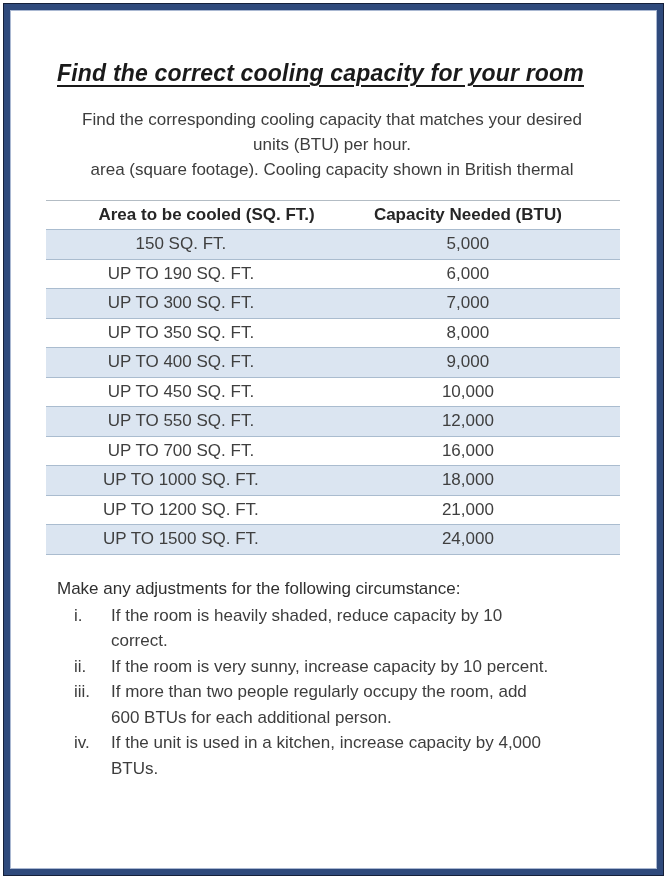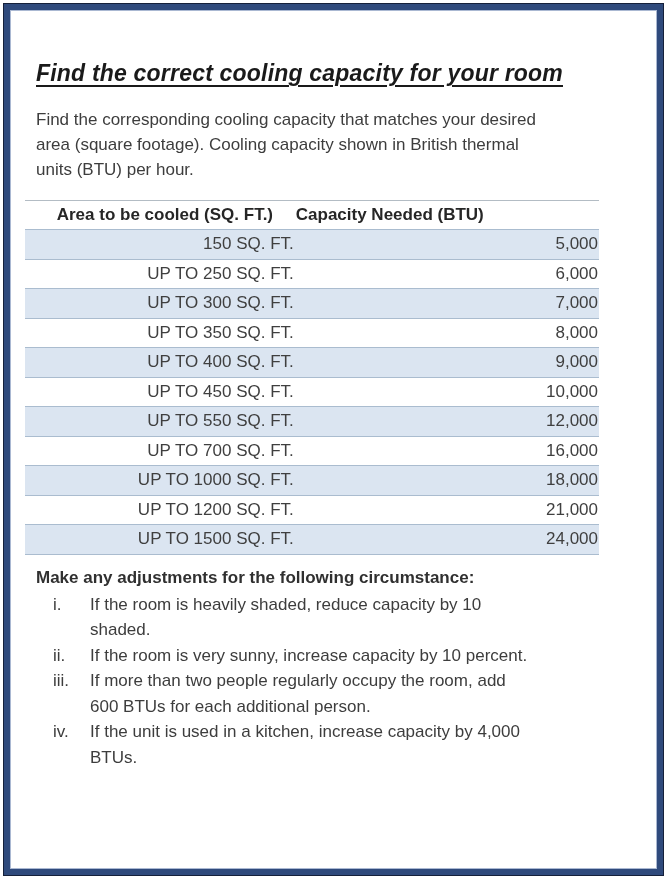--- a/index.html
+++ b/index.html
@@ -9,96 +9,96 @@
   }
   .frame {
     position:absolute; inset:4px;
     border:6px solid #2f4a7c;
     outline:1px solid #15203a;
     box-shadow: inset 0 0 0 1px #aab8d2;
     pointer-events:none;
   }
   .content {
     position:absolute; top:10px; left:10px; right:10px; bottom:10px;
-    padding:48px 50px 0 26px;
+    padding:48px 50px 0 47px;
   }
   .title {
     margin:0; font-size:23px; line-height:30px; font-weight:bold; font-style:italic;
     text-decoration:underline; text-decoration-thickness:2px; text-underline-offset:4px;
     color:#1a1a1a; letter-spacing:0.2px; white-space:nowrap;
   }
-  .intro { margin-top:19px; color:#3d3d3d; font-size:17px; line-height:25px; }
+  .intro { margin-top:19px; color:#3d3d3d; font-size:17px; line-height:25px;text-align:center; }
   .intro-line { white-space:nowrap; }
 
   table.cap-table {
     border-collapse:collapse; table-layout:fixed;
     width:574px; margin-left:-11px; margin-top:18px;
     font-size:17px; color:#3f3f3f;
   }
   .cap-table col.c1 { width:47%; }
   .cap-table col.c2 { width:53%; }
   .cap-table th {
     height:26px; font-weight:bold; color:#262626;
     border-top:1px solid #b3bcc4; white-space:nowrap;
   }
-  .cap-table th.col-area { text-align:center; padding-left:11px; }
-  .cap-table th.col-cap  { text-align:left; }
-  .cap-table td { height:26.5px; text-align:right; white-space:nowrap; }
+  .cap-table th.col-area { text-align:right; padding-left:11px; }
+  .cap-table th.col-cap  { text-align:center; }
+  .cap-table td { height:26.5px; text-align:center; white-space:nowrap; }
   .cap-table tbody tr:nth-child(odd) td {
     background:#dbe5f1;
     border-top:1px solid #aabccf; border-bottom:1px solid #aabccf;
   }
   .cap-table tbody tr:last-child td { border-bottom:1px solid #aabccf; }
 
   .adj-heading {
     margin:22px 0 0 0; font-size:20px; line-height:26px;
     font-weight:bold; color:#1f1f1f;
   }
   .adj-lead {
-    margin-top:12px; font-size:17px; line-height:22px;
-    font-weight:bold; color:#303030; white-space:nowrap;
+    margin-top:23px; font-size:17px; line-height:22px;
+    font-weight:normal; color:#303030; white-space:nowrap;
   }
   .roman-list { margin-top:3px; font-size:17px; line-height:25.5px; color:#3d3d3d; }
   .roman-item { display:flex; }
   .roman-item .num { width:37px; flex:0 0 37px; margin-left:17px; }
   .roman-item .itext div { white-space:nowrap; }
 </style>
 </head>
 <body>
 
 <div class="page">
   <div class="frame"></div>
   <div class="content">
 
     <h1 class="title">Find the correct cooling capacity for your room</h1>
 
     <div class="intro">
       <div class="intro-line">Find the corresponding cooling capacity that matches your desired</div>
+      <div class="intro-line">units (BTU) per hour.</div>
       <div class="intro-line">area (square footage). Cooling capacity shown in British thermal</div>
-      <div class="intro-line">units (BTU) per hour.</div>
     </div>
 
     <table class="cap-table">
       <colgroup>
           <col class="c1">
           <col class="c2">
         </colgroup>
       <thead>
         <tr>
           <th class="col-area">Area to be cooled (SQ. FT.)</th>
           <th class="col-cap">Capacity Needed (BTU)</th>
         </tr>
       </thead>
       <tbody>
         <tr>
           <td>150 SQ. FT.</td>
           <td>5,000</td>
         </tr>
         <tr>
-          <td>UP TO 250 SQ. FT.</td>
+          <td>UP TO 190 SQ. FT.</td>
           <td>6,000</td>
         </tr>
         <tr>
           <td>UP TO 300 SQ. FT.</td>
           <td>7,000</td>
         </tr>
         <tr>
           <td>UP TO 350 SQ. FT.</td>
           <td>8,000</td>
         </tr>
@@ -134,21 +134,21 @@
     </table>
 
 
     <div class="adj-lead">Make any adjustments for the following circumstance:</div>
 
     <div class="roman-list">
       <div class="roman-item">
         <div class="num">i.</div>
         <div class="itext">
           <div>If the room is heavily shaded, reduce capacity by 10</div>
-          <div>shaded.</div>
+          <div>correct.</div>
         </div>
       </div>
       <div class="roman-item">
         <div class="num">ii.</div>
         <div class="itext">
           <div>If the room is very sunny, increase capacity by 10 percent.</div>
         </div>
       </div>
       <div class="roman-item">
         <div class="num">iii.</div>

